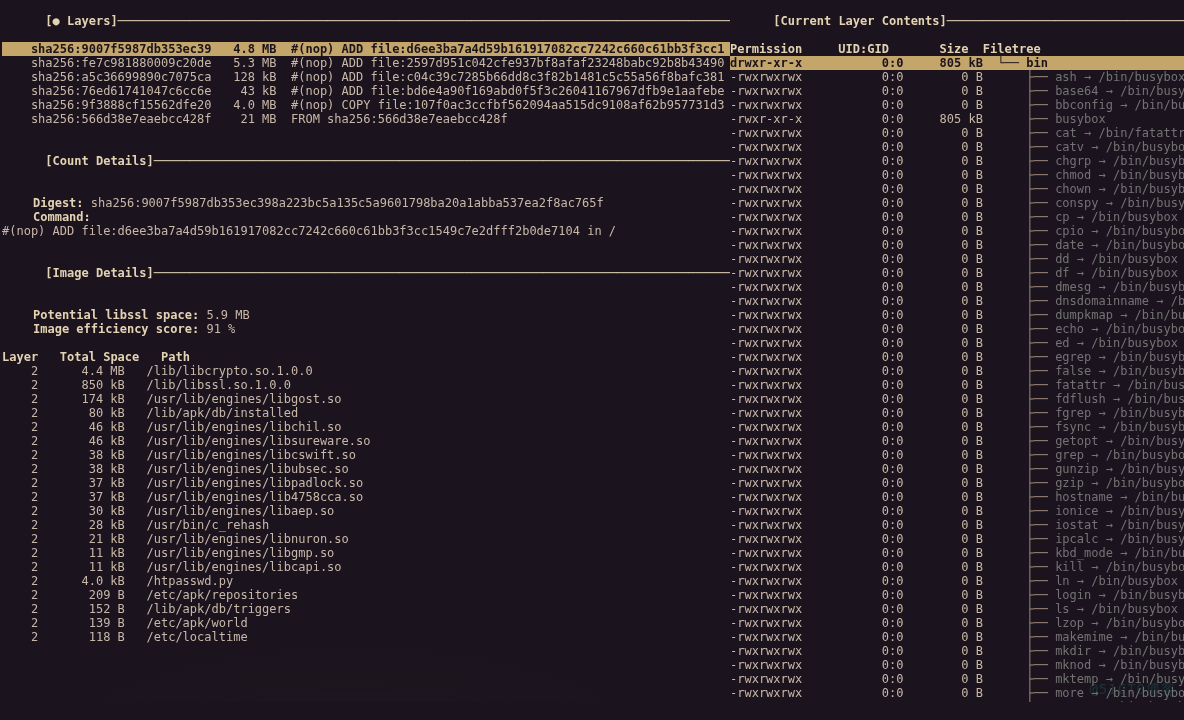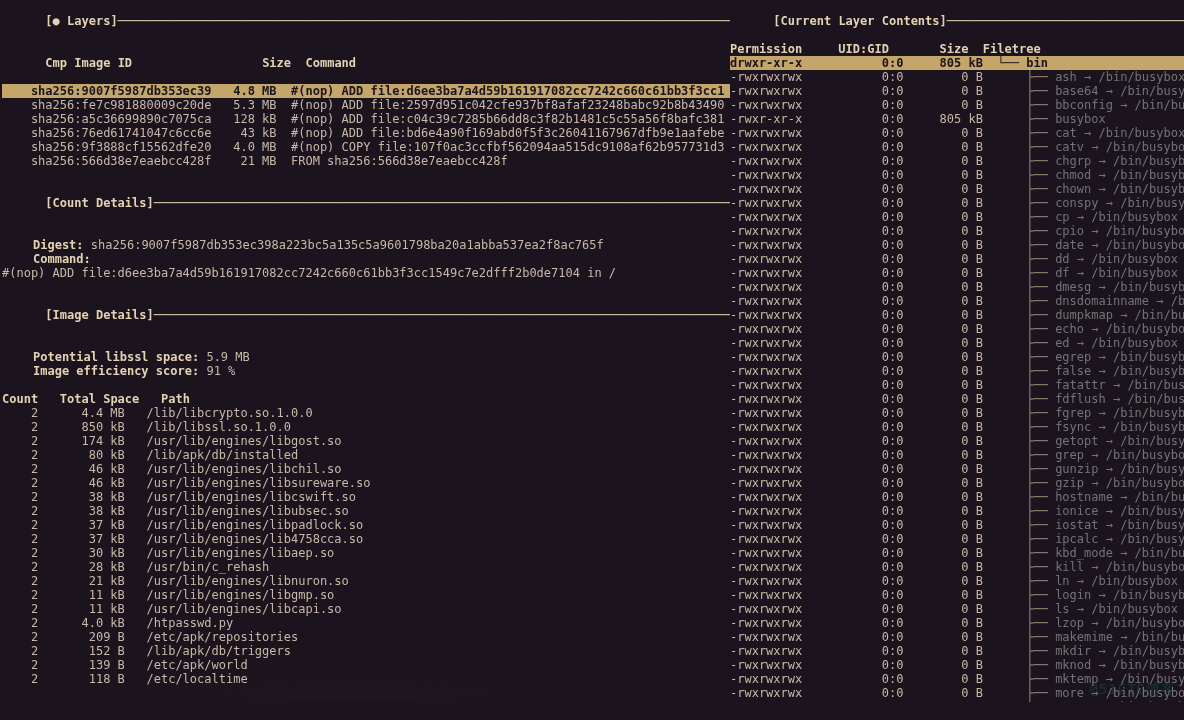--- a/index.html
+++ b/index.html
@@ -51,23 +51,20 @@
 </style>
 </head>
 <body>
 
 <div class="wrap">
 
   <div class="left">
     <div class="row title">
       <span>[● Layers]</span><span id="rule-layers" class="rule">──────────────────────────────────────────────────────────────────────────────────────────</span>
     </div>
-    <div class="row hdr">
-      <span>Cmp</span> <span>Image ID</span>                  <span>Size</span>  <span>Command</span>
-    </div>
     <div id="layer-rows">
         <div class="row sel">    sha256:9007f5987db353ec39   4.8 MB  #(nop) ADD file:d6ee3ba7a4d59b161917082cc7242c660c61bb3f3cc1</div>
         <div class="row">    sha256:fe7c981880009c20de   5.3 MB  #(nop) ADD file:2597d951c042cfe937bf8afaf23248babc92b8b43490</div>
         <div class="row">    sha256:a5c36699890c7075ca   128 kB  #(nop) ADD file:c04c39c7285b66dd8c3f82b1481c5c55a56f8bafc381</div>
         <div class="row">    sha256:76ed61741047c6cc6e    43 kB  #(nop) ADD file:bd6e4a90f169abd0f5f3c26041167967dfb9e1aafebe</div>
         <div class="row">    sha256:9f3888cf15562dfe20   4.0 MB  #(nop) COPY file:107f0ac3ccfbf562094aa515dc9108af62b957731d3</div>
         <div class="row">    sha256:566d38e7eaebcc428f    21 MB  FROM sha256:566d38e7eaebcc428f</div>
       </div>
 
     <div class="row">&nbsp;</div>
@@ -80,21 +77,21 @@
     <div class="row"><span>#(nop) ADD file:d6ee3ba7a4d59b161917082cc7242c660c61bb3f3cc1549c7e2dfff2b0de7104 in /</span></div>
 
     <div class="row">&nbsp;</div>
     <div class="row title">
       <span>[Image Details]</span><span id="rule-id" class="rule">─────────────────────────────────────────────────────────────────────────────────────</span>
     </div>
     <div class="row">&nbsp;</div>
     <div class="row"><span class="lbl">Potential libssl space:</span> <span>5.9 MB</span></div>
     <div class="row"><span class="lbl">Image efficiency score:</span> <span>91 %</span></div>
     <div class="row">&nbsp;</div>
-    <div class="row hdr"><span>Count</span>   <span>Total Space</span>   <span>Path</span></div>
+    <div class="row hdr"><span>Layer</span>   <span>Total Space</span>   <span>Path</span></div>
     <div id="ineff-rows">
         <div class="row">    2      4.4 MB   /lib/libcrypto.so.1.0.0</div>
         <div class="row">    2      850 kB   /lib/libssl.so.1.0.0</div>
         <div class="row">    2      174 kB   /usr/lib/engines/libgost.so</div>
         <div class="row">    2       80 kB   /lib/apk/db/installed</div>
         <div class="row">    2       46 kB   /usr/lib/engines/libchil.so</div>
         <div class="row">    2       46 kB   /usr/lib/engines/libsureware.so</div>
         <div class="row">    2       38 kB   /usr/lib/engines/libcswift.so</div>
         <div class="row">    2       38 kB   /usr/lib/engines/libubsec.so</div>
         <div class="row">    2       37 kB   /usr/lib/engines/libpadlock.so</div>
@@ -118,21 +115,21 @@
     </div>
     <div class="row hdr" id="contents-hdr">Permission     UID:GID       Size  Filetree</div>
     <div id="dir-row">
         <div class="row sel">drwxr-xr-x           0:0     805 kB  └── bin</div>
       </div>
     <div id="tree-rows">
         <div class="row">-rwxrwxrwx           0:0        0 B      <span class="arrow">├──</span> <span class="link">ash → /bin/busybox</span></div>
         <div class="row">-rwxrwxrwx           0:0        0 B      <span class="arrow">├──</span> <span class="link">base64 → /bin/busybox</span></div>
         <div class="row">-rwxrwxrwx           0:0        0 B      <span class="arrow">├──</span> <span class="link">bbconfig → /bin/busybox</span></div>
         <div class="row">-rwxr-xr-x           0:0     805 kB      <span class="arrow">├──</span> <span class="link">busybox</span></div>
-        <div class="row">-rwxrwxrwx           0:0        0 B      <span class="arrow">├──</span> <span class="link">cat → /bin/busybox</span></div>
+        <div class="row">-rwxrwxrwx           0:0        0 B      <span class="arrow">├──</span> <span class="link">cat → /bin/fatattr</span></div>
         <div class="row">-rwxrwxrwx           0:0        0 B      <span class="arrow">├──</span> <span class="link">catv → /bin/busybox</span></div>
         <div class="row">-rwxrwxrwx           0:0        0 B      <span class="arrow">├──</span> <span class="link">chgrp → /bin/busybox</span></div>
         <div class="row">-rwxrwxrwx           0:0        0 B      <span class="arrow">├──</span> <span class="link">chmod → /bin/busybox</span></div>
         <div class="row">-rwxrwxrwx           0:0        0 B      <span class="arrow">├──</span> <span class="link">chown → /bin/busybox</span></div>
         <div class="row">-rwxrwxrwx           0:0        0 B      <span class="arrow">├──</span> <span class="link">conspy → /bin/busybox</span></div>
         <div class="row">-rwxrwxrwx           0:0        0 B      <span class="arrow">├──</span> <span class="link">cp → /bin/busybox</span></div>
         <div class="row">-rwxrwxrwx           0:0        0 B      <span class="arrow">├──</span> <span class="link">cpio → /bin/busybox</span></div>
         <div class="row">-rwxrwxrwx           0:0        0 B      <span class="arrow">├──</span> <span class="link">date → /bin/busybox</span></div>
         <div class="row">-rwxrwxrwx           0:0        0 B      <span class="arrow">├──</span> <span class="link">dd → /bin/busybox</span></div>
         <div class="row">-rwxrwxrwx           0:0        0 B      <span class="arrow">├──</span> <span class="link">df → /bin/busybox</span></div>

